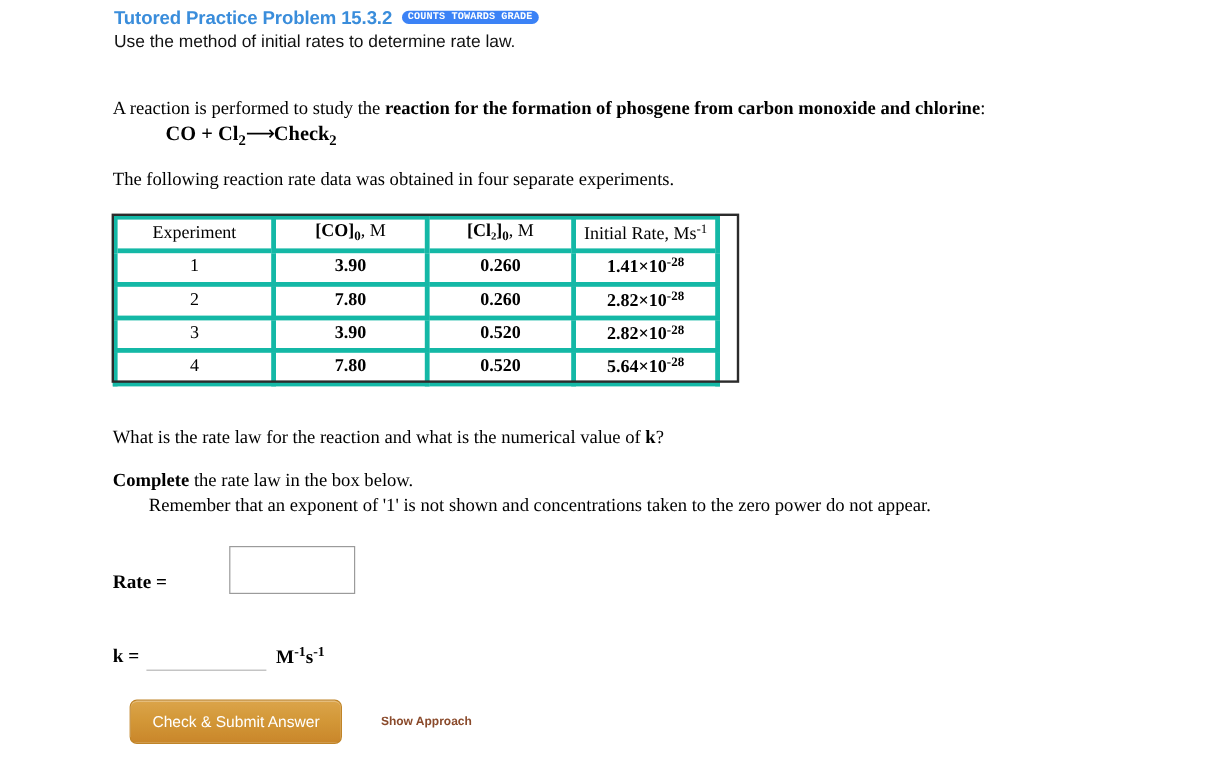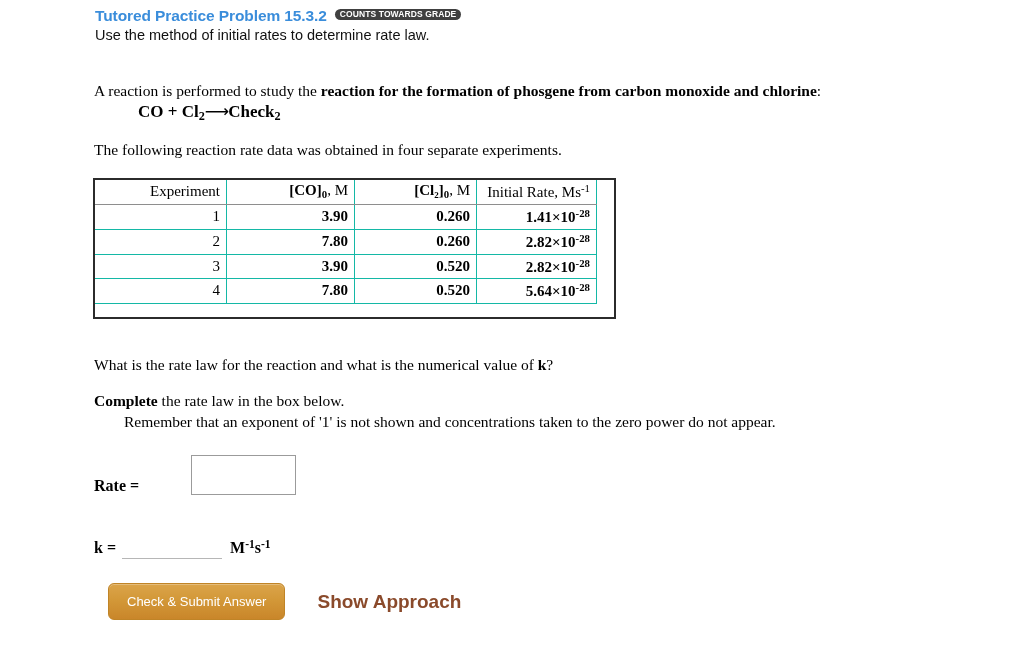--- a/index.html
+++ b/index.html
@@ -40,23 +40,23 @@
   .problem-title {
     font-family: "Liberation Sans", sans-serif;
     font-weight: bold;
     font-size: 15.5px;
     color: #3a8ddb;
     letter-spacing: -0.1px;
     white-space: nowrap;
   }
   .grade-badge {
     display: inline-block;
-    background: #404040;
+    background: #3b82f6;
     color: #ffffff;
-    font-family: Liberation Sans, sans-serif;
+    font-family: Liberation Mono, monospace;
     font-weight: bold;
     font-size: 8.5px;
     letter-spacing: 0.1px;
     padding: 1px 5px 1.5px 5px;
     border-radius: 7px;
     white-space: nowrap;
     position: relative;
     top: -1px;
   }
   .problem-subtitle {
@@ -104,23 +104,23 @@
   .data-table {
     position: absolute;
     left: 94px;
     top: 179px;
     border-collapse: collapse;
     font-family: "Liberation Serif", serif;
     font-size: 15px;
     background: #ffffff;
   }
   .data-table td, .data-table th {
-    border: 1px solid #14b8a6;
+    border: 4px solid #14b8a6;
     padding: 2px 6px 3px 6px;
-    text-align: right;
+    text-align: center;
     font-weight: normal;
     vertical-align: middle;
     height: 22px;
     box-sizing: border-box;
   }
   .data-table th { font-weight: normal; }
   .data-table .c0 { width: 132px; }
   .data-table .c1 { width: 128px; }
   .data-table .c2 { width: 122px; }
   .data-table .c3 { width: 120px; }
@@ -213,21 +213,21 @@
     font-family: "Liberation Sans", sans-serif;
     font-size: 13px;
     padding: 10px 18px 10px 18px;
     cursor: pointer;
     box-shadow: inset 0 1px 0 rgba(255,255,255,0.28);
     white-space: nowrap;
   }
   .approach-link {
     margin-left: 32px;
     font-family: "Liberation Sans", sans-serif;
-    font-size: 19px;
+    font-size: 10px;
     font-weight: bold;
     color: #8a4a2b;
     text-decoration: none;
     cursor: pointer;
     white-space: nowrap;
   }
 </style>
 </head>
 <body>
 

